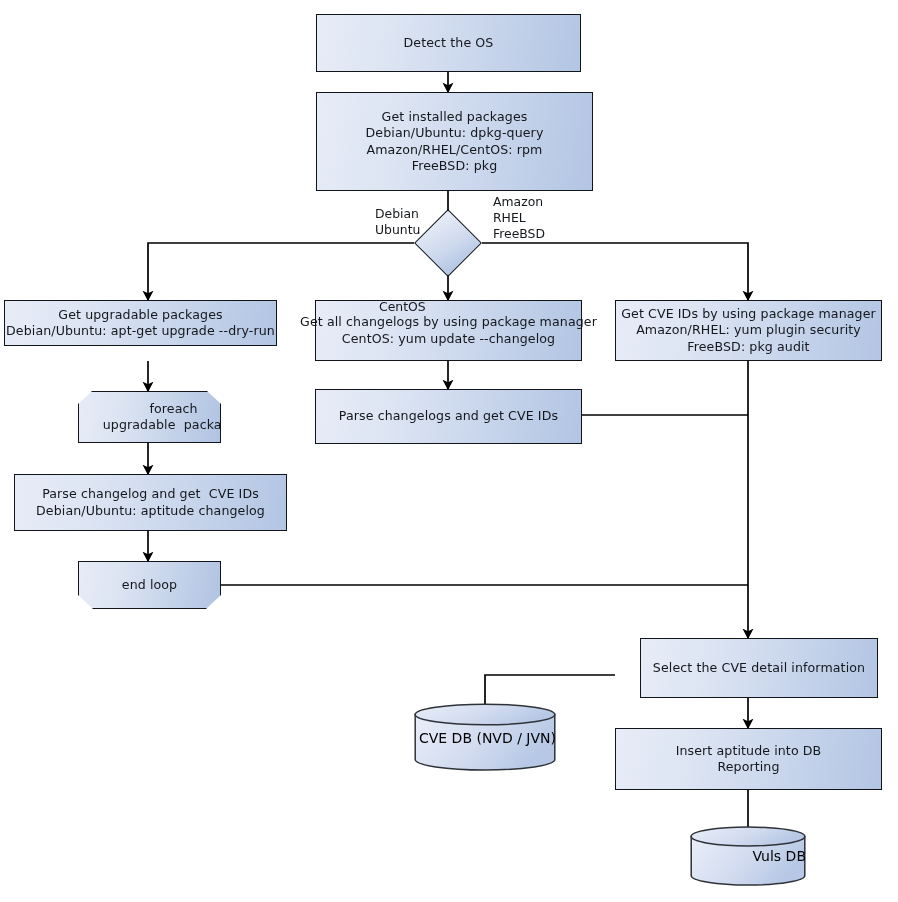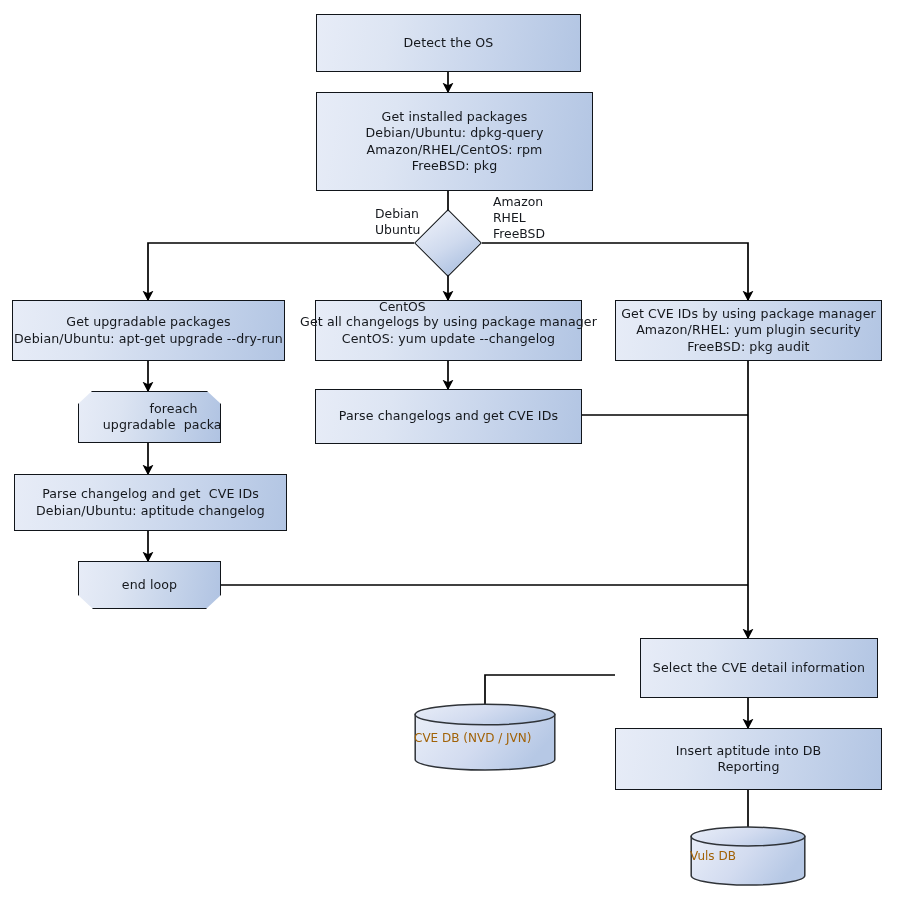--- a/index.html
+++ b/index.html
@@ -70,23 +70,23 @@
   }
   .db .db-svg {
     position: absolute;
     left: 0;
     top: 0;
   }
   .db .db-label {
     position: absolute;
     left: 0;
     right: 0;
-    text-align: left;
-    color: #a16207;
-    font-size: 12px;
+    text-align: right;
+    color: #000000;
+    font-size: 14px;
     line-height: 16px;
     white-space: pre;
   }
   
   .edge-label {
     position: absolute;
     color: #15181d;
     font-size: 12.4px;
     line-height: 16px;
     white-space: pre;
@@ -140,21 +140,21 @@
 
   <div class="node proc" style="left:316px; top:14px; width:265px; height:58px;">Detect the OS</div>
 
   <div class="node proc" style="left:316px; top:92px; width:277px; height:99px;">Get installed packages
 Debian/Ubuntu: dpkg-query
 Amazon/RHEL/CentOS: rpm
 FreeBSD: pkg</div>
 
   <div class="node diamond" style="left:424px; top:219px; width:48px; height:48px;"></div>
 
-  <div class="node proc" style="left:12px; top:300px; width:273px; height:61px;">Get upgradable packages
+  <div class="node proc" style="left:4px; top:300px; width:273px; height:46px;">Get upgradable packages
 Debian/Ubuntu: apt-get upgrade --dry-run</div>
 
   <div class="node proc" style="left:315px; top:300px; width:267px; height:61px;">Get all changelogs by using package manager
 CentOS: yum update --changelog</div>
 
   <div class="node proc" style="left:615px; top:300px; width:267px; height:61px;">Get CVE IDs by using package manager
 Amazon/RHEL: yum plugin security
 FreeBSD: pkg audit</div>
 
   <div class="node loop-start" style="left:78px; top:391px; width:143px; height:52px;padding-left:48px;">foreach

